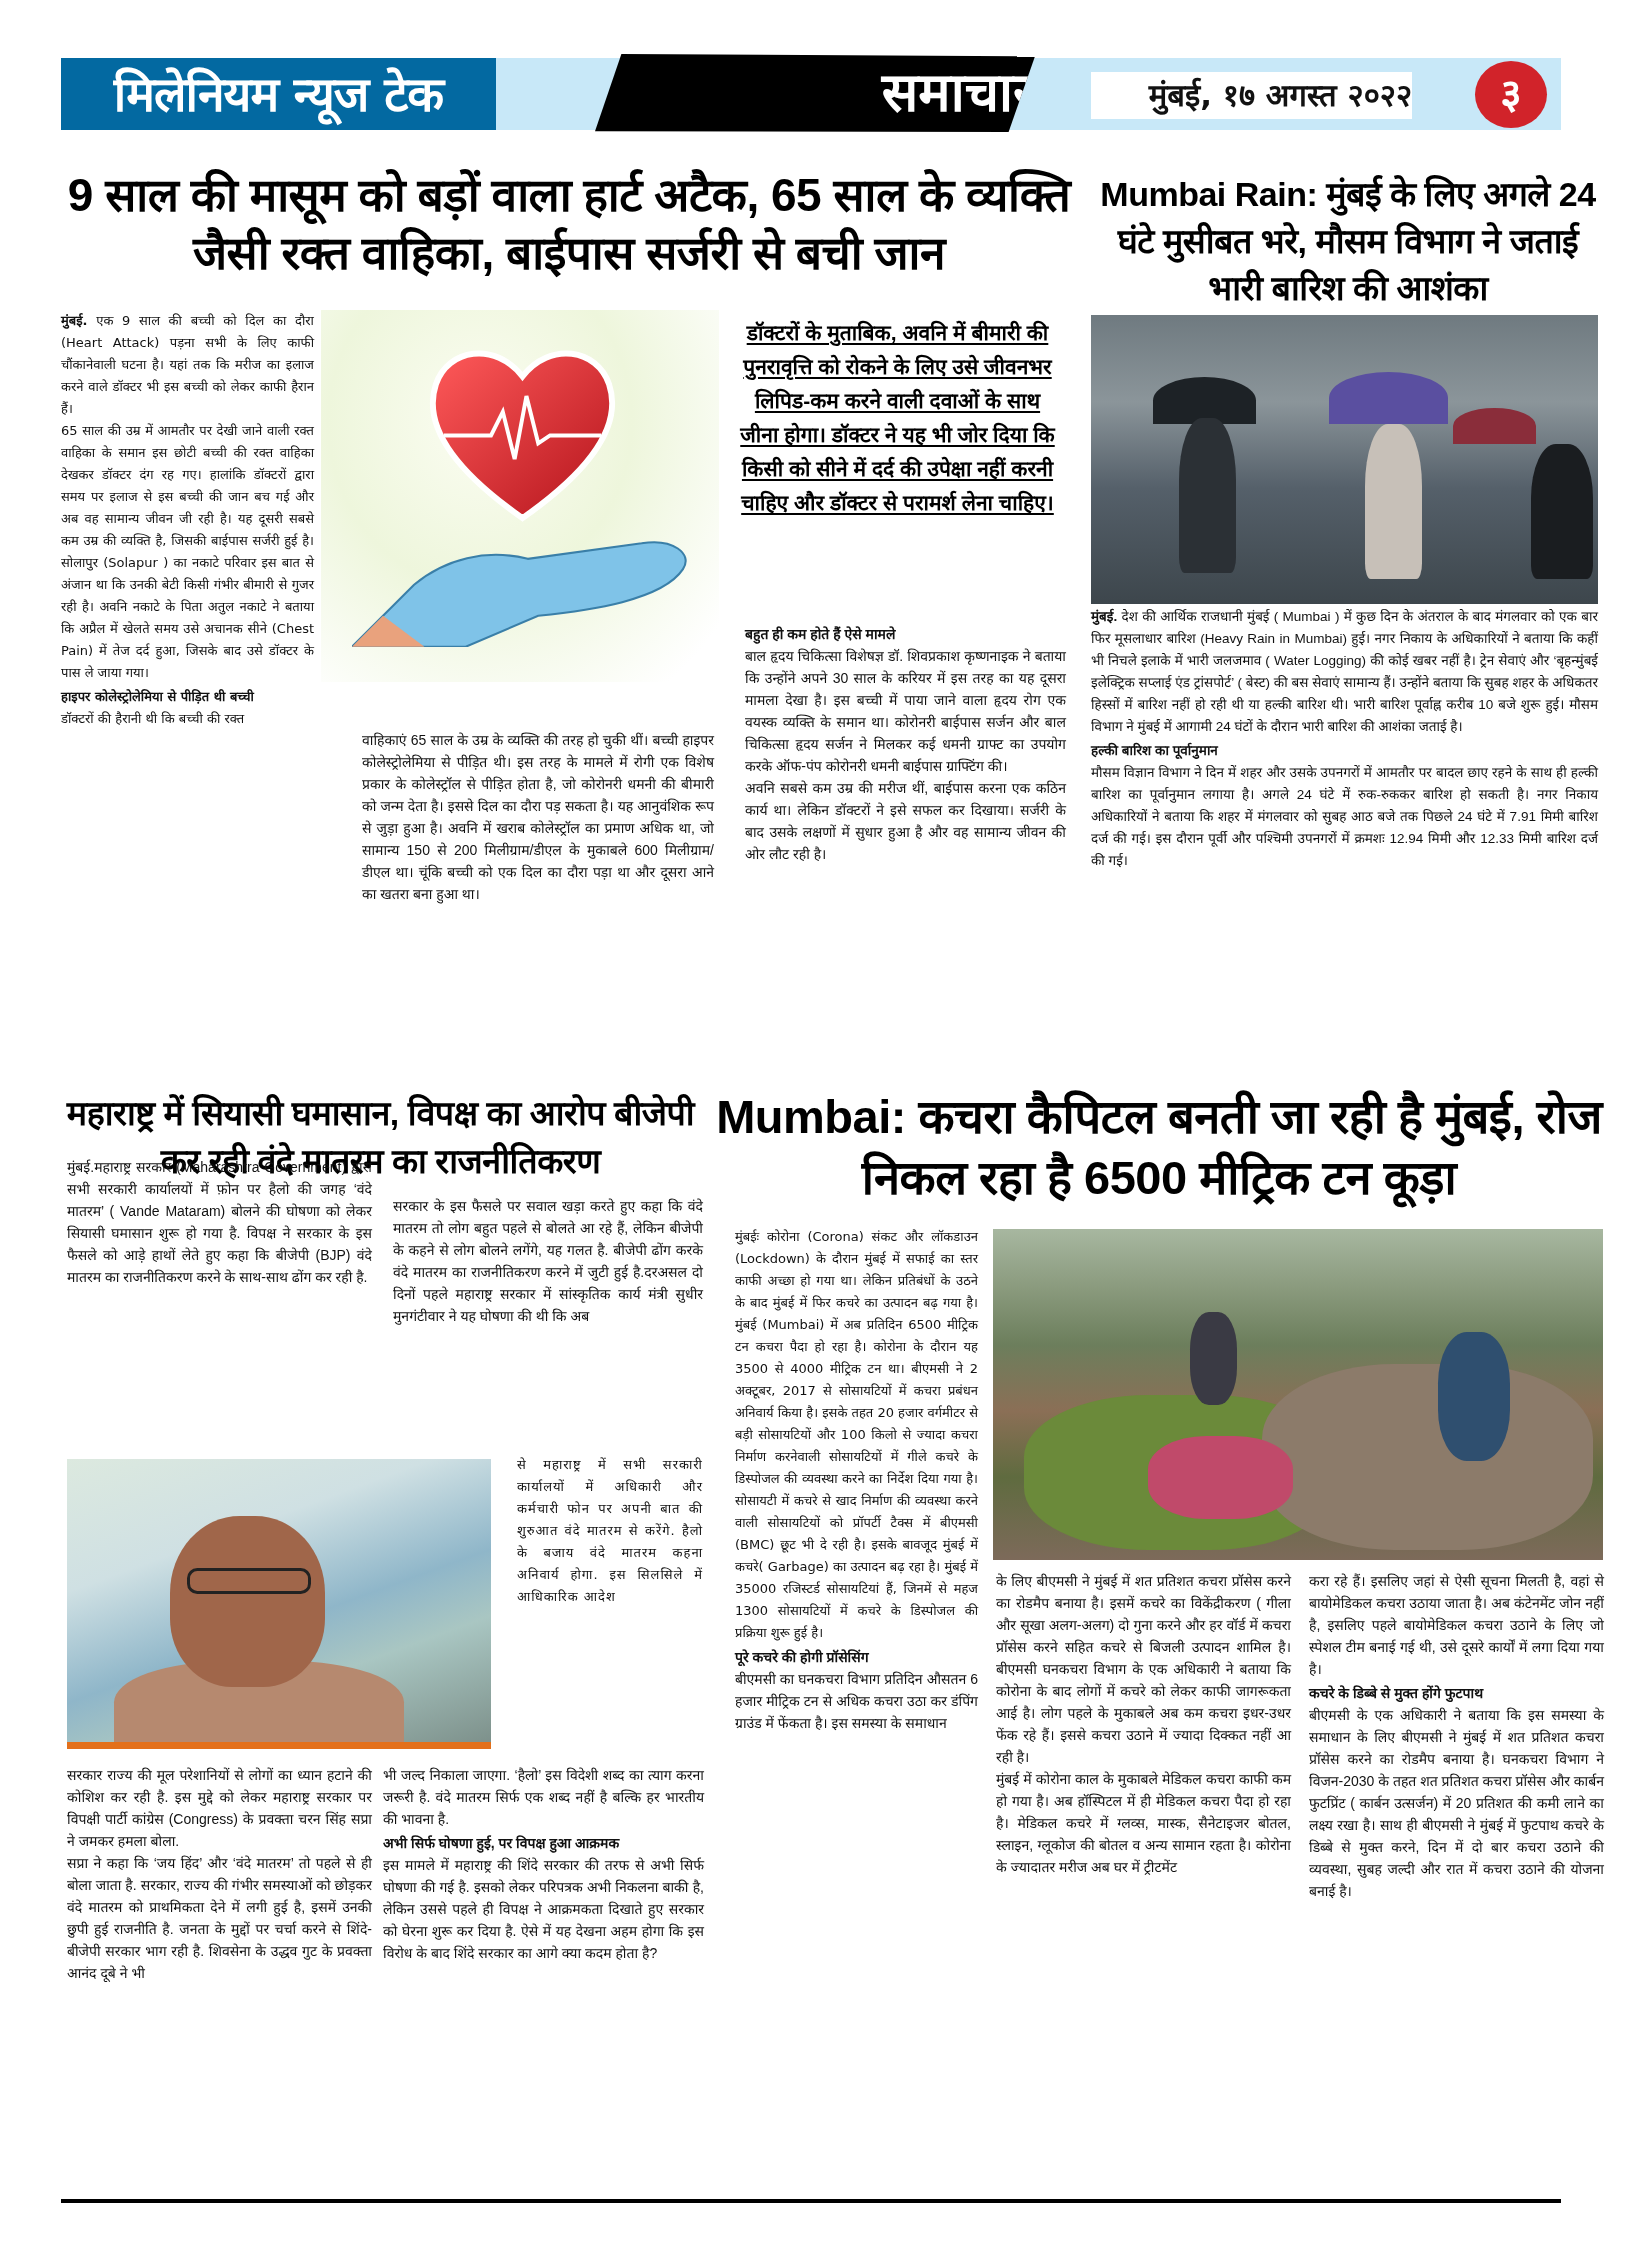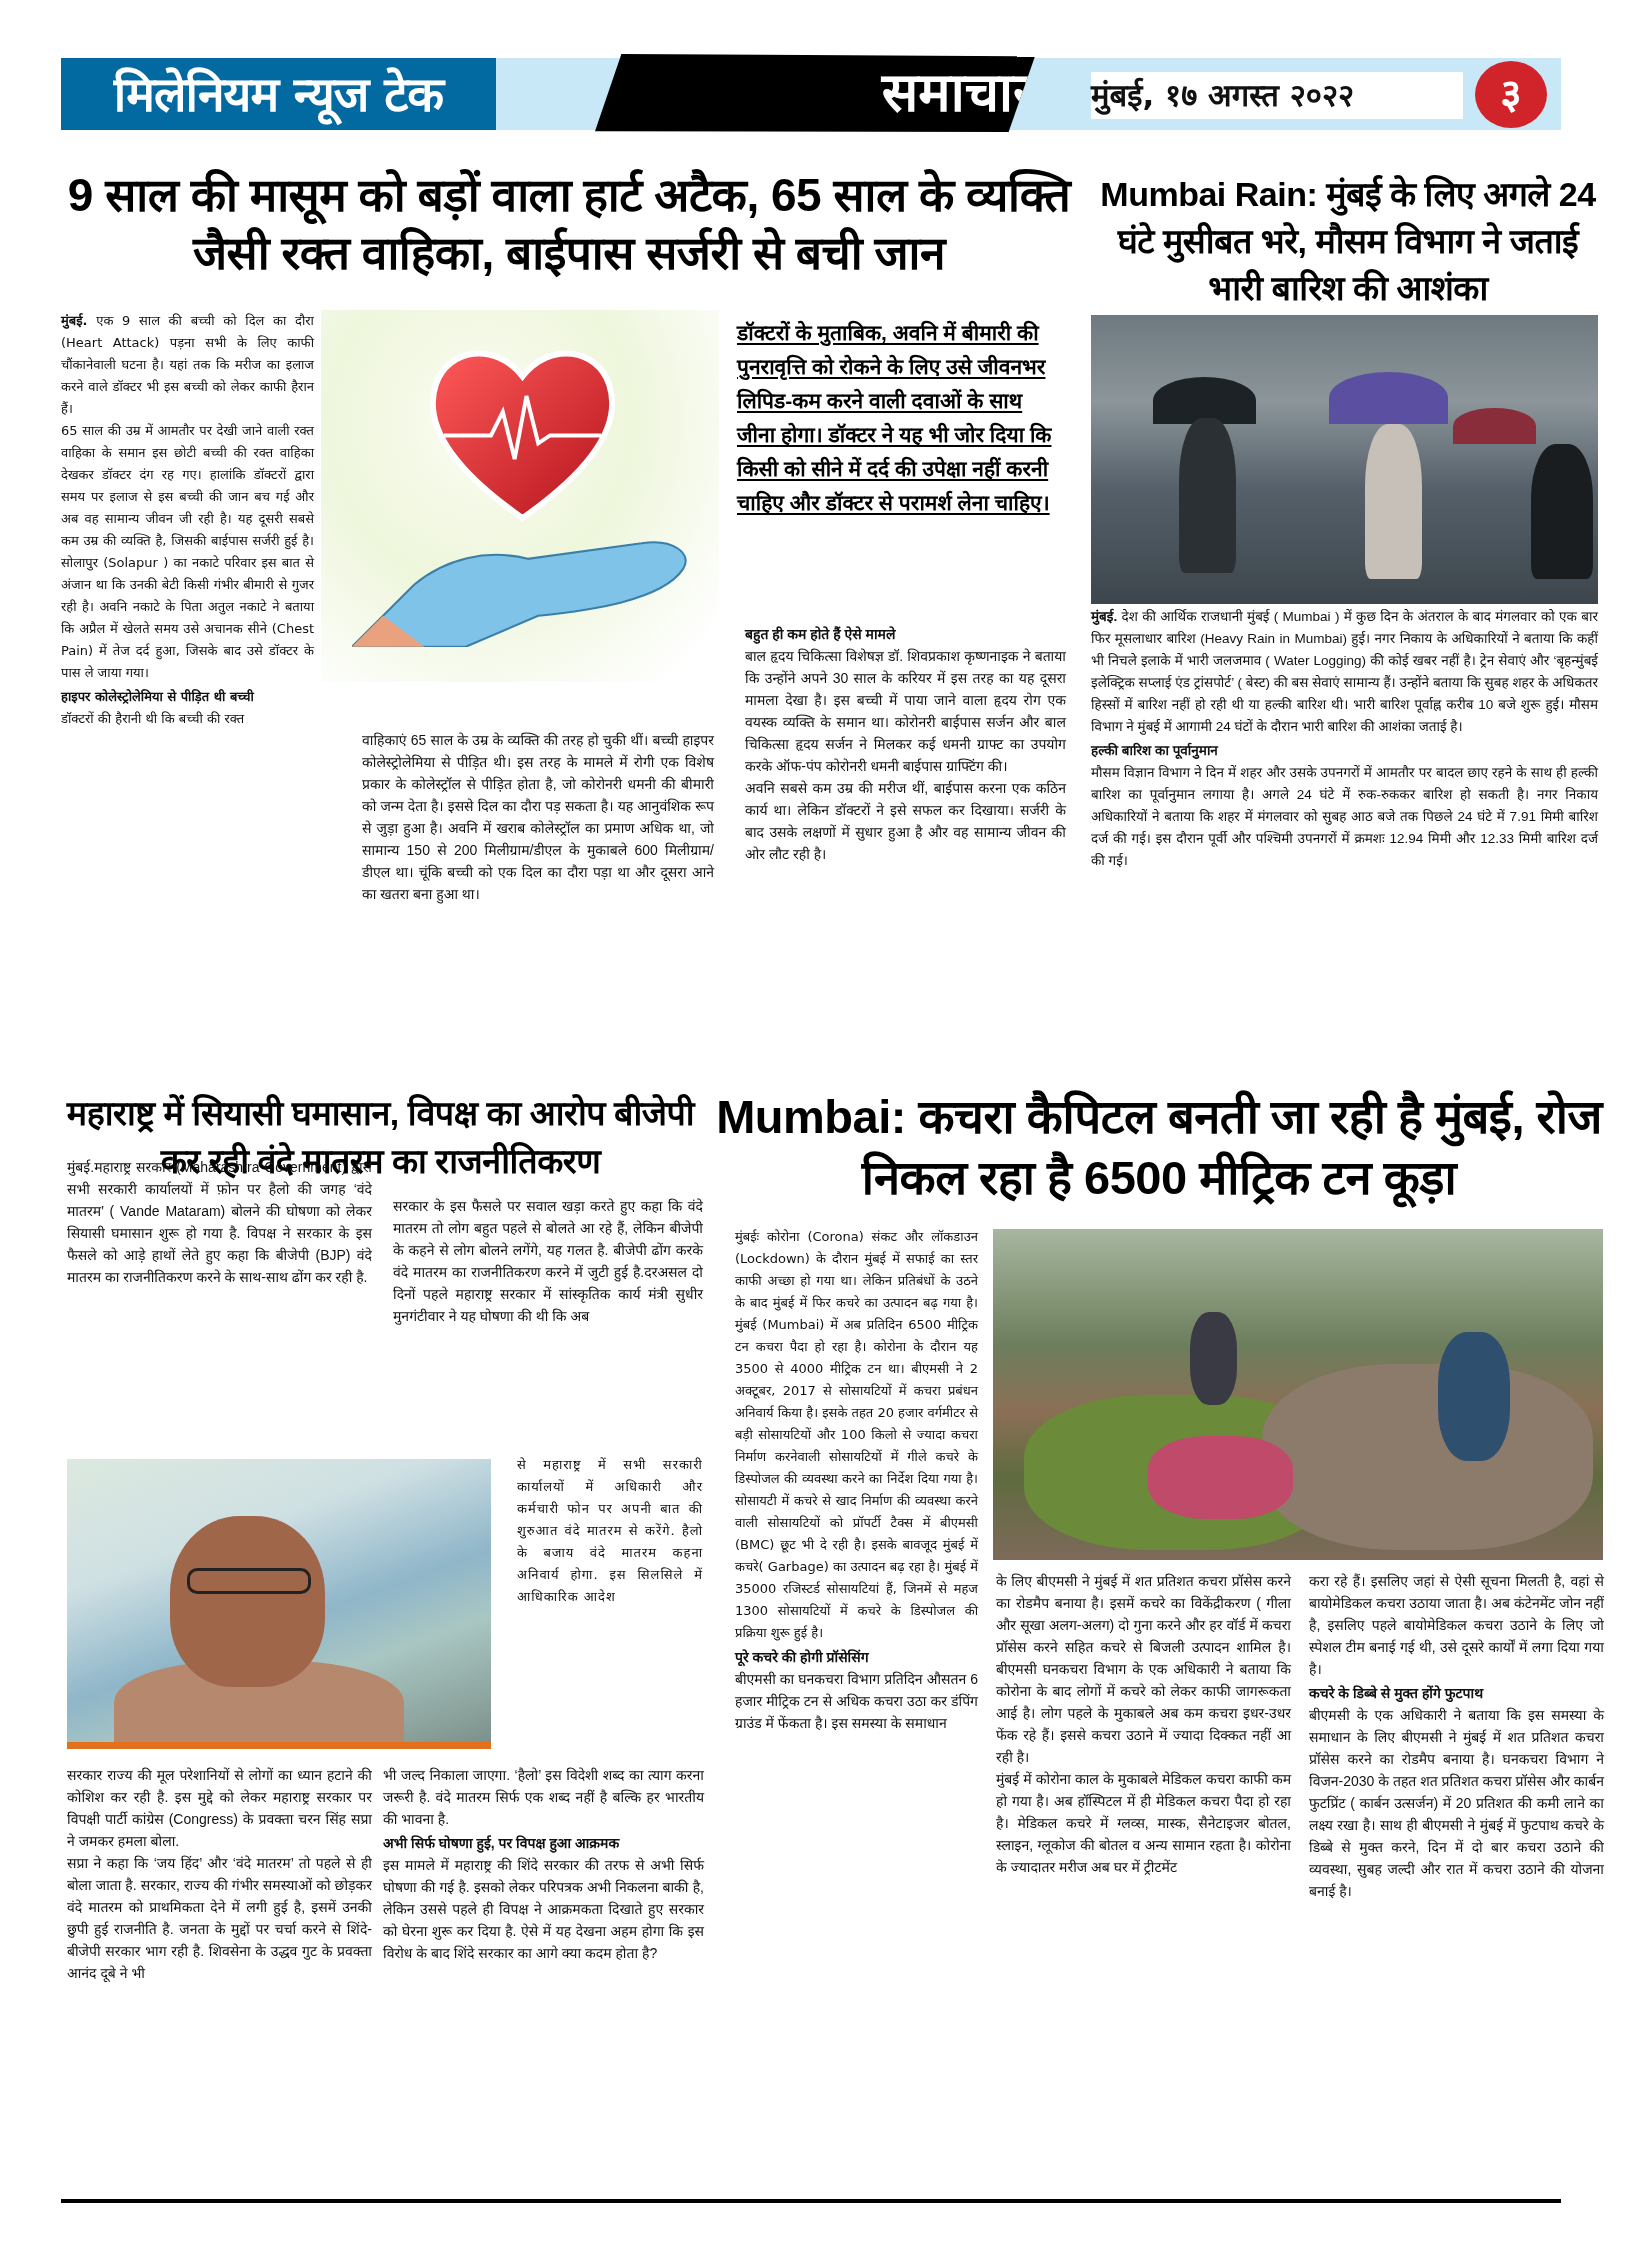--- a/index.html
+++ b/index.html
@@ -9,22 +9,22 @@
   .abs { position: absolute; }
 
   
   .masthead { left: 61px; top: 58px; width: 1500px; height: 72px; background: #c8e8f8; }
   .brand { left: 61px; top: 58px; width: 435px; height: 72px; background: #0369a1; color: #fff;
            font-family: "DejaVu Sans", sans-serif; font-weight: bold; font-size: 48px; line-height: 72px;
            text-align: center; letter-spacing: -1px; }
   .section { left: 595px; top: 54px; width: 440px; height: 78px; background: #000; color: #fff;
              clip-path: polygon(6% 0, 100% 3%, 94% 100%, 0 99%);
              font-weight: bold; font-size: 54px; line-height: 78px; text-align: right; }
-  .dateline { left: 1091px; top: 72px; width: 372px; height: 47px; background: #fff;
-              font-weight: bold; font-size: 31px; line-height: 47px; text-align: left; color: #111; }
+  .dateline { left: 1091px; top: 72px; width: 321px; height: 47px; background: #fff;
+              font-weight: bold; font-size: 31px; line-height: 47px; text-align: right; color: #111; }
   .pagenum { left: 1475px; top: 61px; width: 72px; height: 67px; background: #d1232a; color: #fff;
              border-radius: 50%; font-weight: bold; font-size: 41px; line-height: 67px; text-align: center; }
   .rule-bottom { left: 61px; top: 2199px; width: 1500px; height: 3.6px; background: #000; }
 
   
   .headline { font-family: "Liberation Sans", sans-serif; font-weight: bold; color: #000;
               text-align: center; letter-spacing: -0.5px; }
   .h-heart { left: 57px; top: 166px; width: 1024px; font-size: 46px; line-height: 58px; }
   .h-rain { left: 1097px; top: 171px; width: 502px; font-size: 34px; line-height: 47px; }
   .h-maha { left: 57px; top: 1089px; width: 647px; font-size: 34px; line-height: 48px; }
@@ -33,21 +33,21 @@
   
   .col { font-size: 13px; line-height: 22px; text-align: justify; color: #111; }
   .col p { text-indent: 0; margin-bottom: 0; }
   .col .lead { font-weight: bold; }
   .col .sub { font-weight: bold; margin-top: 2.1px; }
   .narrow { font-family: "Liberation Sans", sans-serif; font-size: 14px; line-height: 22px; }
 
   
   .pullquote { left: 737px; top: 316px; width: 321px; font-family: "Liberation Sans", sans-serif;
                font-weight: bold; font-size: 21px; line-height: 34px; text-decoration: underline;
-               text-decoration-thickness: 1.6px; text-underline-offset: 3.1px; color: #000; }
+               text-decoration-thickness: 1.6px; text-underline-offset: 3.1px; color: #000; text-align: center; }
 
   
   .img { overflow: hidden; }
   .heart-img { left: 321px; top: 310px; width: 398px; height: 372px;
                background: radial-gradient(ellipse at 40% 30%, #fbfdf2 0%, #eef6dc 45%, #ffffff 90%); }
   .rain-img { left: 1091px; top: 315px; width: 507px; height: 289px;
               background: linear-gradient(180deg, #6f7a80 0%, #8b959a 30%, #55606a 60%, #3d464c 100%); }
   .waste-img { left: 993px; top: 1229px; width: 610px; height: 331px;
                background: linear-gradient(180deg, #a7b7a0 0%, #8a9a7d 18%, #6c7e5c 35%, #8b6f56 55%, #5f6b3f 75%, #7d6a5a 100%); }
   .minister-img { left: 67px; top: 1459px; width: 424px; height: 290px;

